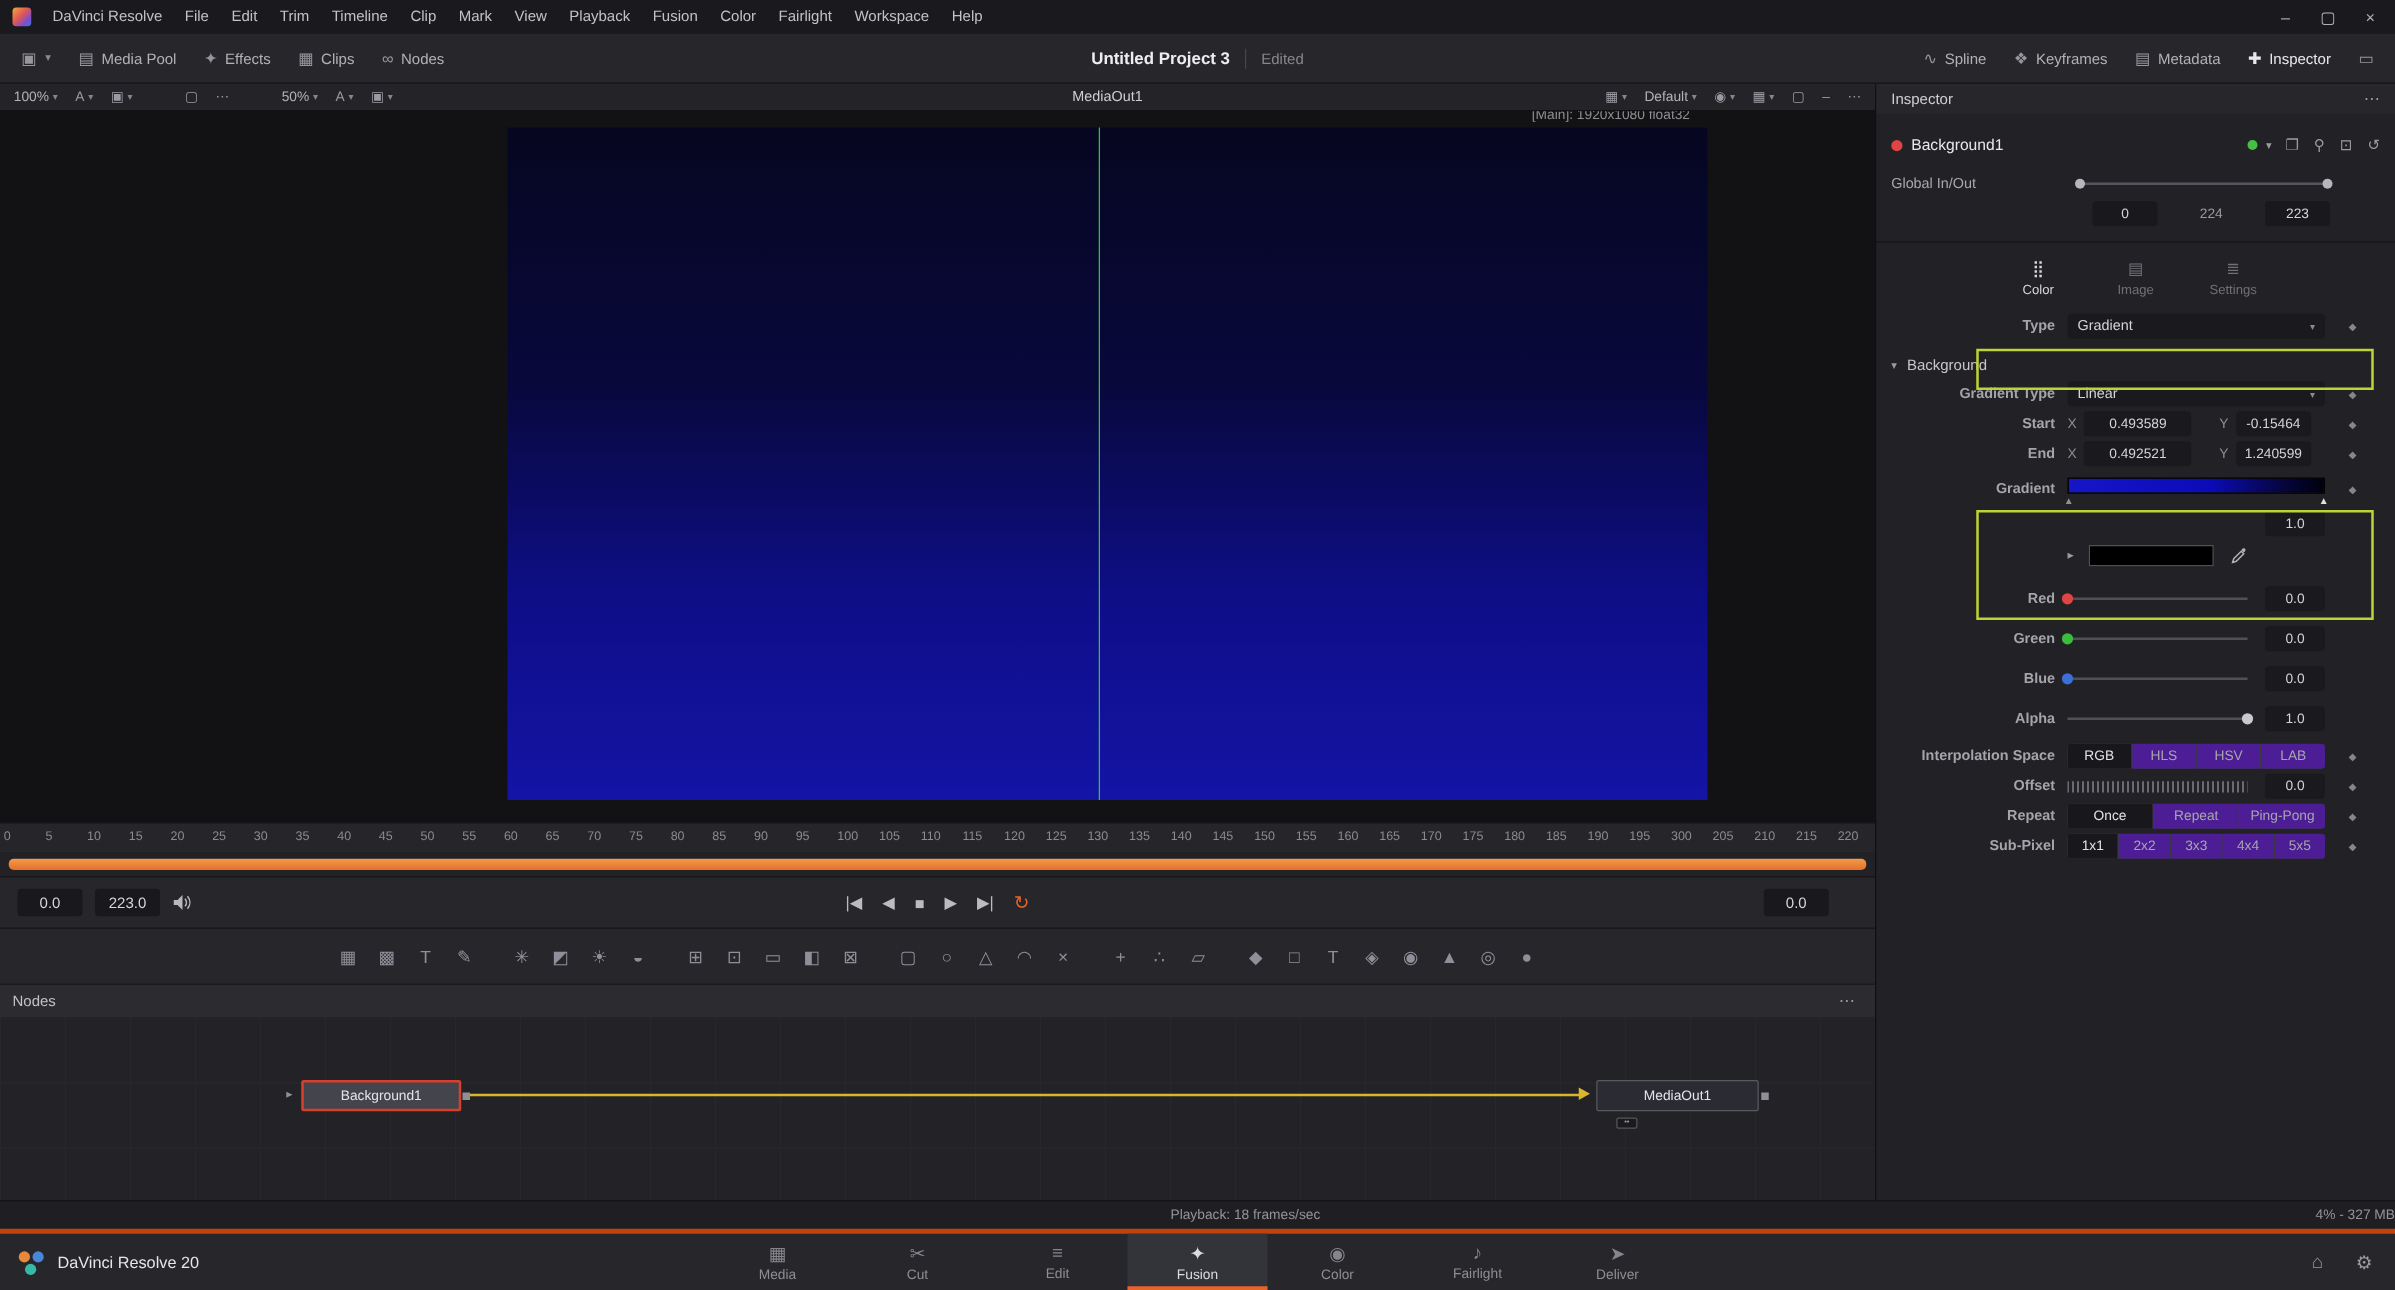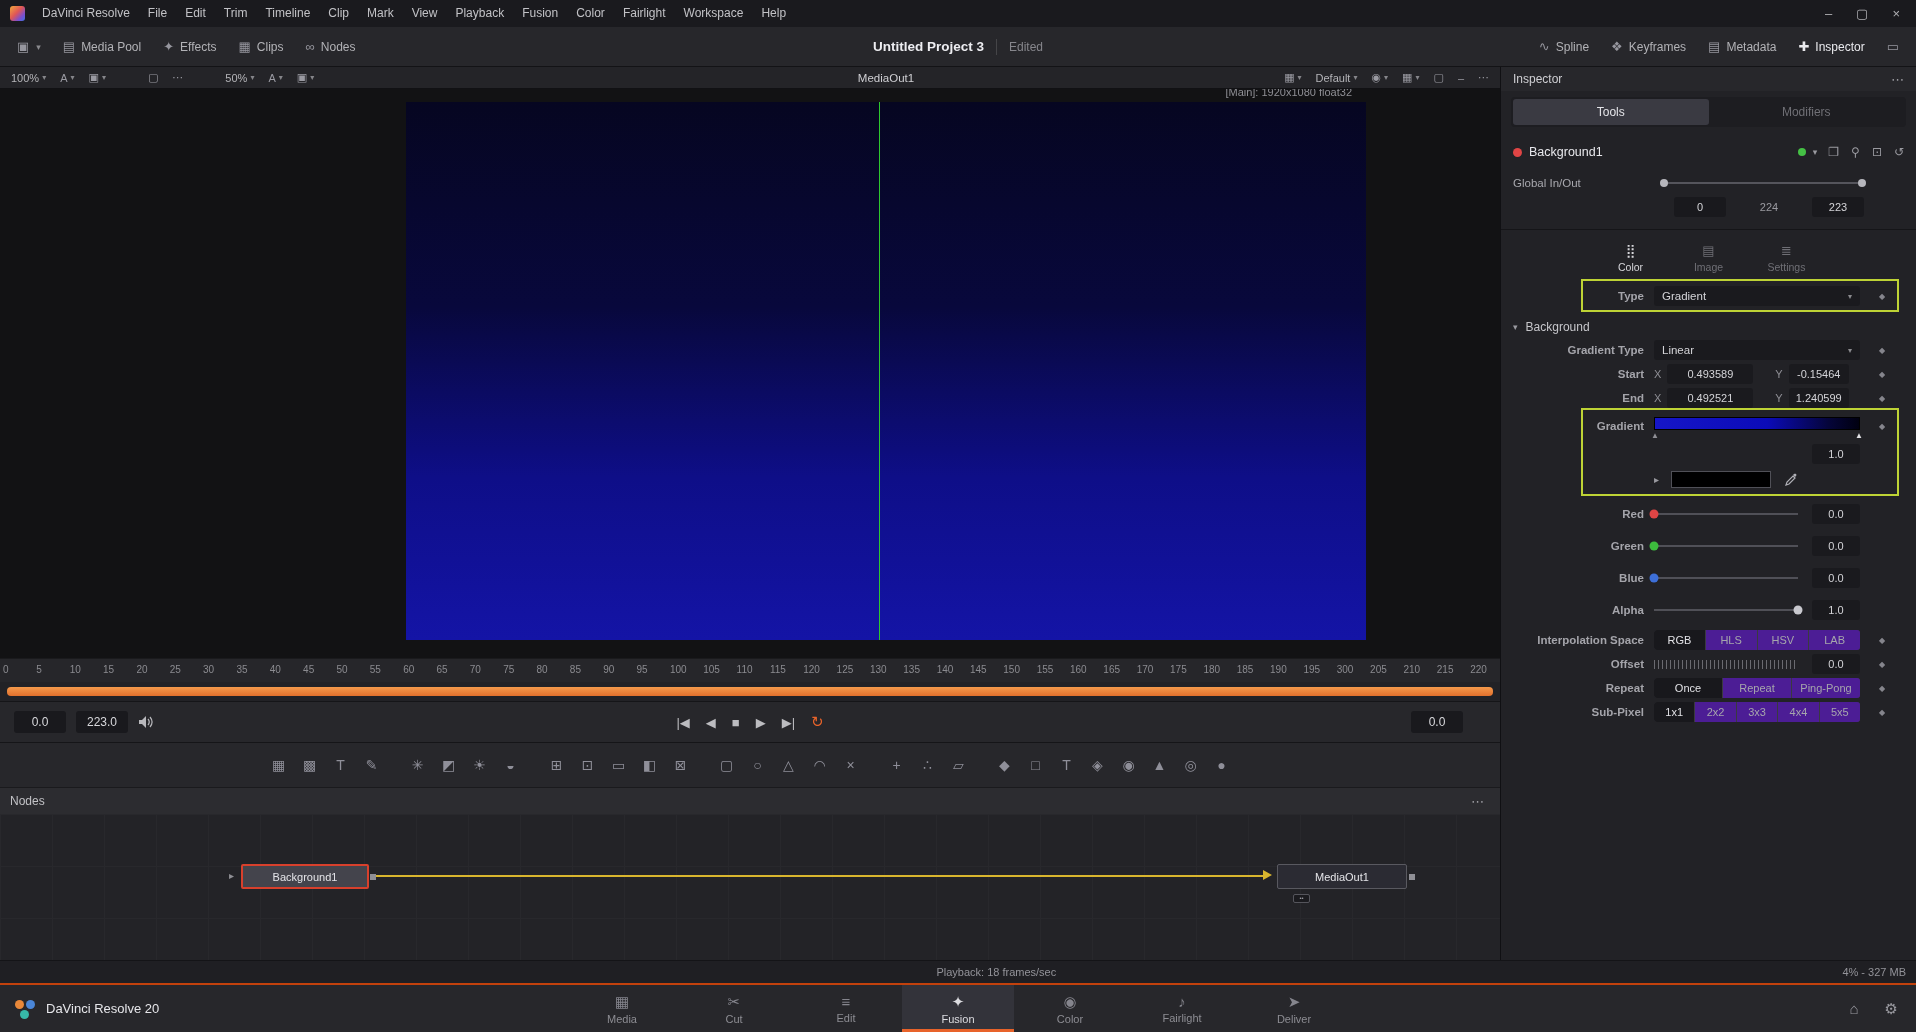--- a/index.html
+++ b/index.html
@@ -83,24 +83,24 @@
 .node-out{left:1277px;top:50px;width:130px;background:#2b2b33;border:1px solid #595960;}
 .out-port{position:absolute;right:-9px;top:50%;transform:translateY(-50%);width:6px;height:6px;background:#8f8f95;}
 .node-input-tri{position:absolute;left:229px;top:54px;color:#8f8f95;font-size:10px;line-height:16px;}
 .connection{position:absolute;left:374px;top:61px;width:890px;height:2px;background:var(--connection,#d9b62e);}
 .conn-arrow{position:absolute;left:1263px;top:56px;width:0;height:0;border-left:9px solid var(--connection,#d9b62e);border-top:5.5px solid transparent;border-bottom:5.5px solid transparent;}
 .node-indicator{position:absolute;left:1293px;top:80px;width:17px;height:9px;background:#1b1b1f;border:1px solid #55555c;border-radius:2px;font-size:6px;color:#9a9aa0;line-height:6px;text-align:center;}
 
 
 .statusbar{height:23px;background:#1f1f23;border-top:1px solid #141417;position:relative;display:flex;align-items:center;font-size:11px;color:#939399;flex:0 0 auto;}
 .sb-center{position:absolute;left:52%;transform:translateX(-50%);}
-.sb-right{margin-left:auto;padding-right:10px;}
-
-
-.bottombar{height:49px;background:#27272b;border-top:2px solid #c2410c;display:flex;align-items:center;position:relative;flex:0 0 auto;}
+.sb-right{margin-left:auto;}
+
+
+.bottombar{height:49px;background:#27272b;border-top:4px solid #c2410c;display:flex;align-items:center;position:relative;flex:0 0 auto;}
 .bb-left{display:flex;align-items:center;gap:10px;padding-left:14px;}
 .logo{width:22px;height:20px;position:relative;}
 .logo i{position:absolute;width:9px;height:9px;border-radius:50%;}
 .logo i:nth-child(1){left:1px;top:1px;background:#e8883a;}
 .logo i:nth-child(2){right:1px;top:1px;background:#4a86d8;}
 .logo i:nth-child(3){left:6px;bottom:0;background:#37b8a8;}
 .bb-title{font-size:13px;color:#e6e6ea;white-space:nowrap;}
 .pages{position:absolute;left:50%;transform:translateX(-50%);display:flex;height:100%;}
 .page{width:112px;height:100%;display:flex;flex-direction:column;align-items:center;justify-content:center;gap:2px;font-size:11px;color:#8d8d93;position:relative;}
 .page .pglyph{font-size:15px;color:#85858d;}
@@ -573,25 +573,20 @@
         <div class="node-indicator">••</div>
       </div>
     </div>
 
     <div class="inspector">
       <div class="insp-header">
         <span>Inspector</span>
         <span class="menu-dots">⋯</span>
       </div>
 
-      <div class="insp-tabs">
-
-      <span class="insp-tab active">Tools</span>
-          <span class="insp-tab">Modifiers</span>
-        </div>
 
       <div class="node-row">
         <span class="dot red"></span>
         <span class="node-name">Background1</span>
         <span class="spacer"></span>
         <span class="dot green"></span>
         <span class="chev-down">▾</span>
         <span class="nr-icons">
 
         <span>❐</span>

